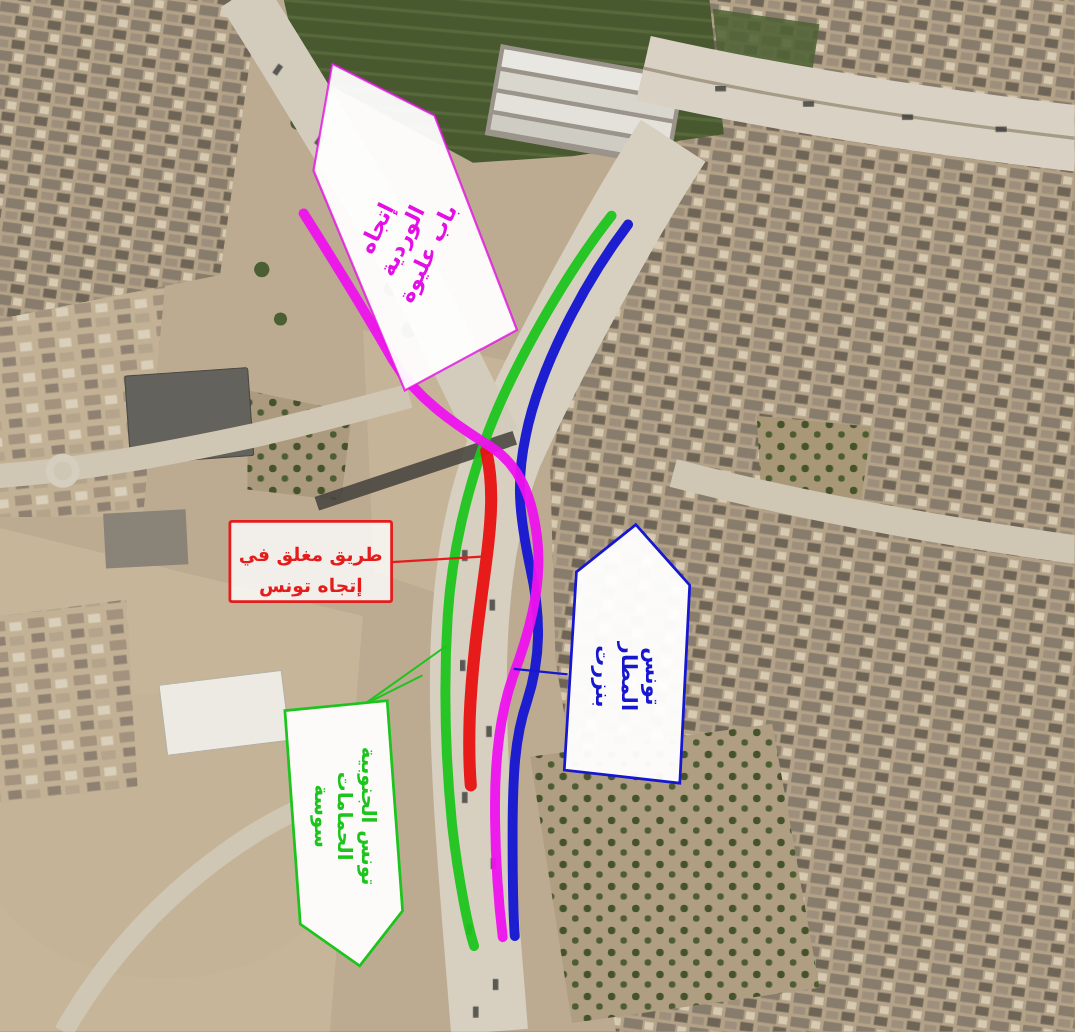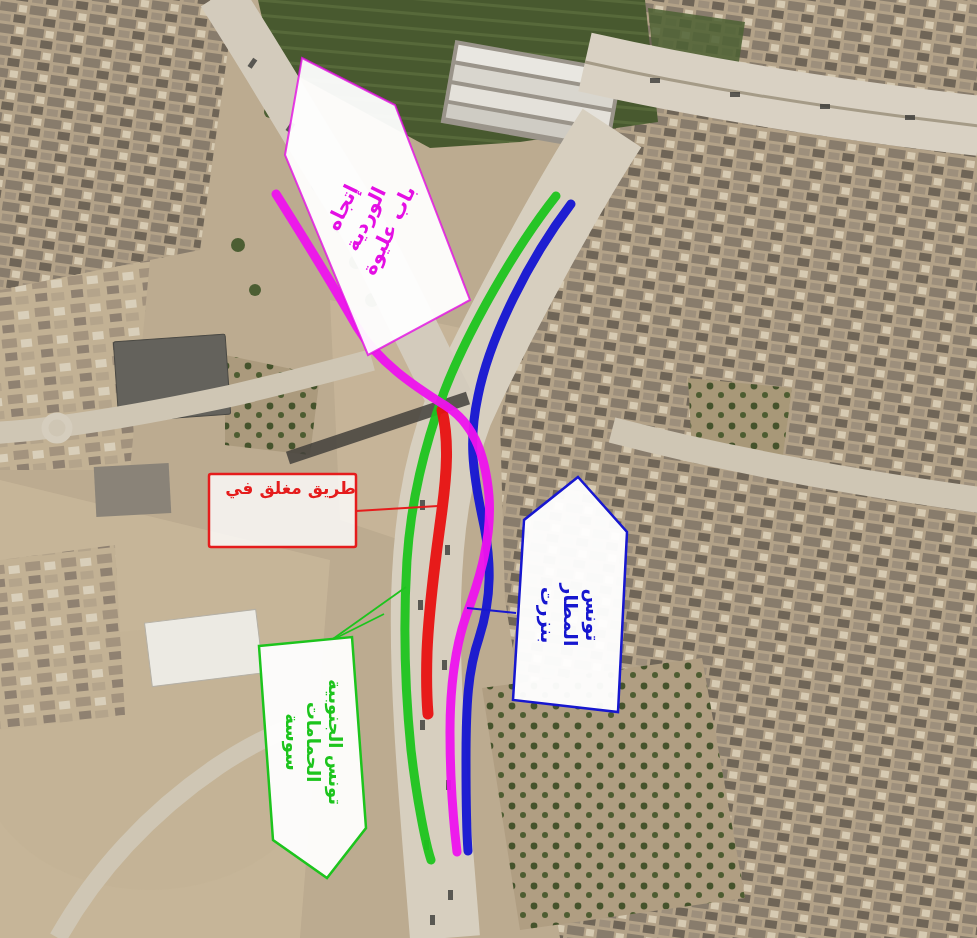--- a/index.html
+++ b/index.html
@@ -6,21 +6,21 @@
   #stage{position:relative;width:977px;height:938px;overflow:hidden;
          font-family:"DejaVu Sans",sans-serif;}
   #map-svg{position:absolute;left:0;top:0;z-index:1;}
   .label{position:absolute;z-index:3;direction:rtl;text-align:center;
          font-weight:bold;font-family:"DejaVu Sans",sans-serif;pointer-events:none;}
   .label div{white-space:nowrap;}
   .lbl-deviation{left:293px;top:178px;width:150px;height:84px;
       transform:rotate(-64deg);transform-origin:center;
       color:#e40fe4;font-size:20px;line-height:1.3;}
   .lbl-closed{left:209px;top:474px;width:147px;height:73px;
-      display:flex;flex-direction:row;justify-content:space-between;
+      display:flex;flex-direction:column;justify-content:flex-end;
       color:#e51c1c;font-size:17px;line-height:1.65;border-radius:13px;}
   .lbl-north{left:495px;top:581px;width:150px;height:68px;
       transform:rotate(90deg);transform-origin:center;
       color:#1717cf;font-size:19px;line-height:1.18;}
   .lbl-south{left:226px;top:710px;width:175px;height:64px;
       transform:rotate(90deg);transform-origin:center;
       color:#1dc41d;font-size:18px;line-height:1.2;}
 </style>
 </head>
 <body>
@@ -143,20 +143,21 @@
 </svg>
 
 <div class="label lbl-deviation" dir="rtl">
   <div>إتجاه</div>
   <div>الوردية</div>
   <div>باب عليوة</div>
 </div>
 
 <div class="label lbl-closed" dir="rtl">
   <div>طريق مغلق في</div>
+  <div>إتجاه تونس</div>
 </div>
 
 <div class="label lbl-north" dir="rtl">
   <div>تونس</div>
   <div>المطار</div>
   <div>بنزرت</div>
 </div>
 
 <div class="label lbl-south" dir="rtl">
   <div>تونس الجنوبية</div>

